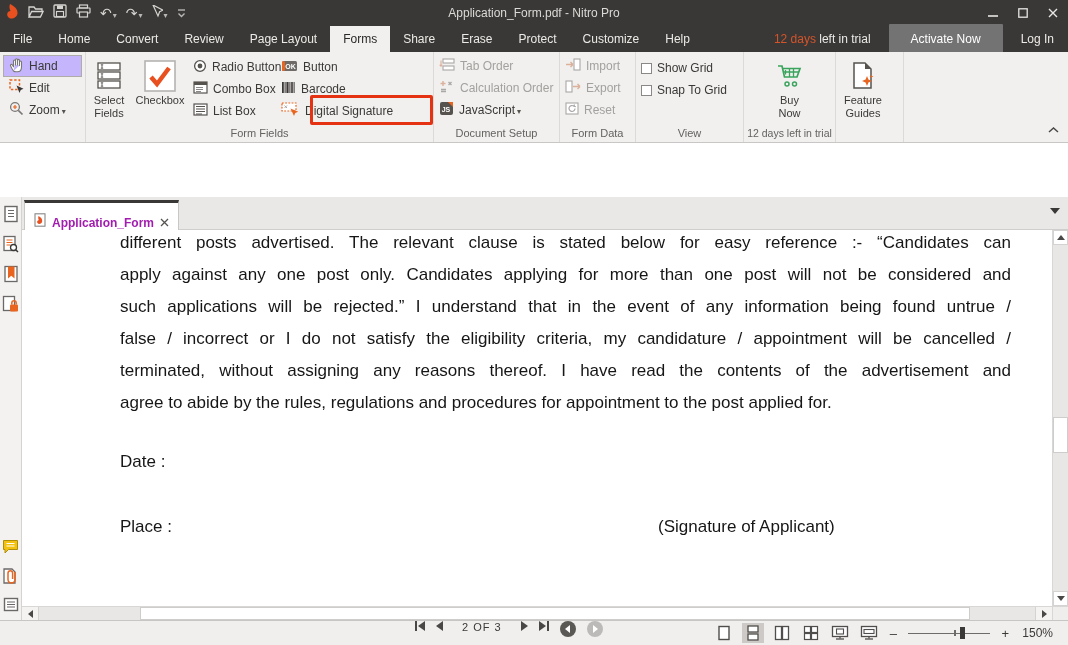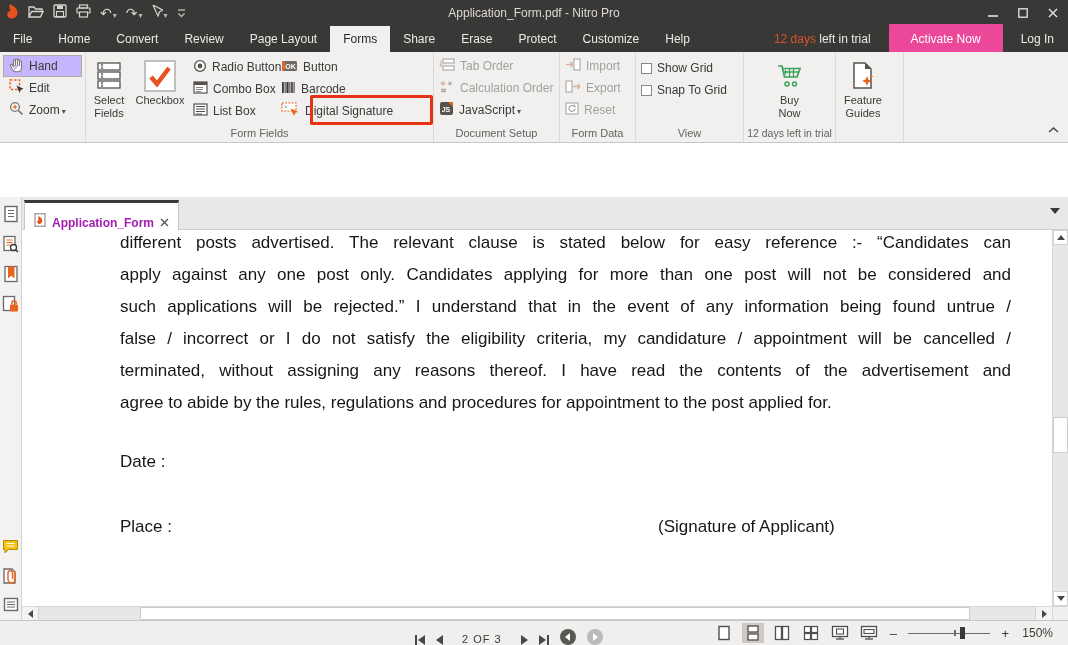--- a/index.html
+++ b/index.html
@@ -15,21 +15,21 @@
   .win-controls { margin-left:auto; display:flex; z-index:2; }
   .win-btn { width:30px; height:26px; display:flex; align-items:center; justify-content:center; }
 
   
   .menubar { position:absolute; top:26px; left:0; right:0; height:26px; background:#3a3836; display:flex; align-items:stretch; color:#eceae7; font-size:12px; }
   .menu-tab { padding:0 13px; display:flex; align-items:center; cursor:default; }
   .menu-tab.active { background:#f1f0ef; color:#2b2927; }
   .menubar-right { margin-left:auto; display:flex; align-items:center; gap:18px; padding-right:14px; }
   .trial-text { font-size:12px; }
   .trial-days { color:#d4542a; }
-  .activate-btn { background:#ec4899; color:#fff; font-size:12px; padding:8px 22px; border-radius:1px; }
+  .activate-btn { background:#737373; color:#fff; font-size:12px; padding:8px 22px; border-radius:1px; }
 
   
   .ribbon { position:absolute; top:52px; left:0; right:0; height:91px; background:#f1f0ef; border-bottom:1px solid #c9c7c5; display:flex; }
   .rgroup { position:relative; border-right:1px solid #dcdad8; padding-top:3px; }
   .rgroup-label { position:absolute; bottom:3px; left:0; right:0; text-align:center; font-size:11px; color:#64625f; white-space:nowrap; }
   .g-tools { width:86px; padding:3px 3px 0; }
   .tool-row { display:flex; align-items:center; gap:5px; height:22px; padding:0 5px; font-size:12px; color:#3b3936; border:1px solid transparent; }
   .tool-row.active { background:#c4b5fd; border-color:#aeaba8;text-align:center; }
   .caret-sm::after { content:"▾"; font-size:8px; color:#55534f; margin-left:2px; }
   .g-formfields { width:348px; display:flex; }
@@ -83,21 +83,21 @@
   .scroll-corner { width:16px; background:#f0eeec; border-left:1px solid #d9d7d5; border-top:1px solid #d9d7d5; }
 
   
   .tri-up { width:0; height:0; border-left:4px solid transparent; border-right:4px solid transparent; border-bottom:5px solid #4a4846; }
   .tri-down { width:0; height:0; border-left:4px solid transparent; border-right:4px solid transparent; border-top:5px solid #4a4846; }
   .tri-left { width:0; height:0; border-top:4px solid transparent; border-bottom:4px solid transparent; border-right:5px solid #4a4846; }
   .tri-right { width:0; height:0; border-top:4px solid transparent; border-bottom:4px solid transparent; border-left:5px solid #4a4846; }
 
   
   .statusbar { position:absolute; left:0; right:0; bottom:0; height:25px; background:#f1efee; border-top:1px solid #c8c6c4; }
-  .nav-group { position:absolute; left:415px; top:0; height:24px; display:flex; align-items:flex-end; gap:11px; }
+  .nav-group { position:absolute; left:415px; top:0; height:24px; display:flex; align-items:flex-start; gap:11px; }
   .nav-btn { display:flex; align-items:center; gap:1px; }
   .nav-btn .tri-left { border-top-width:5px; border-bottom-width:5px; border-right-width:7px; }
   .nav-btn .tri-right { border-top-width:5px; border-bottom-width:5px; border-left-width:7px; }
   .nav-bar { width:2px; height:10px; background:#4a4846; }
   .page-indicator { font-size:11px; color:#3b3936; letter-spacing:1px; margin:0 8px; }
   .hist-circle { width:16px; height:16px; border-radius:50%; display:flex; align-items:center; justify-content:center; }
   .hist-back { background:#5a5855; }
   .hist-fwd { background:#bcbab8; }
   .hist-circle .t { width:0; height:0; }
   .hist-back .t { border-top:4px solid transparent; border-bottom:4px solid transparent; border-right:5px solid #fff; margin-right:1px; }

